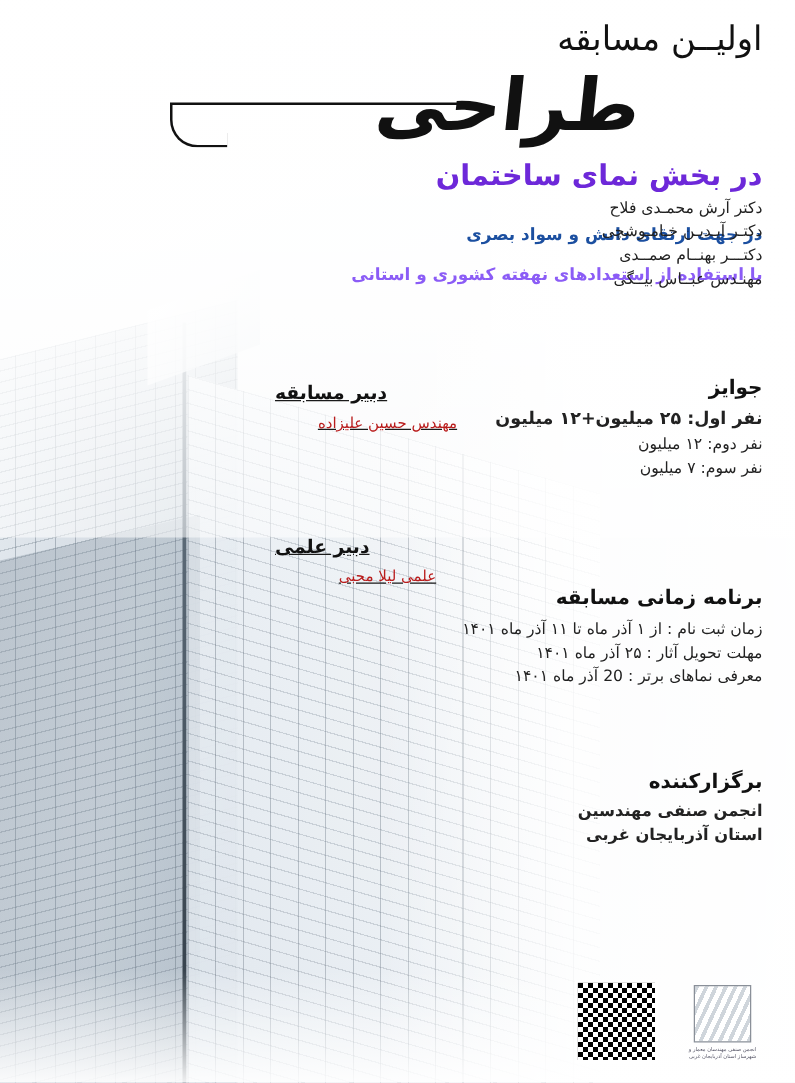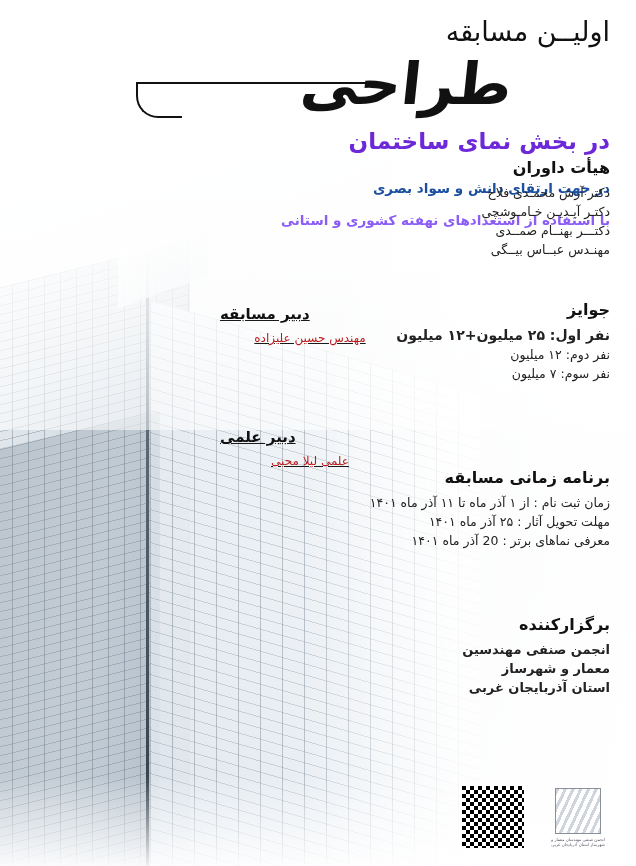--- a/index.html
+++ b/index.html
@@ -181,21 +181,20 @@
       <div class="logo-line"></div>
       <div class="logo-hook"></div>
       <div class="logo-script">طراحی</div>
     </div>
 
     <div class="ttl-second">در بخش نمای ساختمان</div>
     <div class="sub1">در جهت ارتقای دانش و سواد بصری</div>
     <div class="sub2">با استفاده از استعدادهای نهفته کشوری و استانی</div>
 
     <div class="sec" id="judges">
-      <h3>هیأت داوران</h3>
       <p>دکتر آرش محمـدی فلاح</p>
       <p>دکتـر آیـدیـن خـامـوشچی</p>
       <p>دکتـــر بهنــام صمــدی</p>
       <p>مهنـدس عبــاس بیــگی</p>
     </div>
 
     <div class="sec left-col" id="sec-secretary">
       <h3>دبیر مسابقه</h3>
       <p>مهندس حسین علیزاده</p>
     </div>
@@ -215,21 +214,20 @@
     <div class="sec" id="schedule">
       <h3>برنامه زمانی مسابقه</h3>
       <p>زمان ثبت نام : از ۱ آذر ماه تا ۱۱ آذر ماه ۱۴۰۱</p>
       <p>مهلت تحویل آثار : ۲۵ آذر ماه ۱۴۰۱</p>
       <p>معرفی نماهای برتر : 20 آذر ماه ۱۴۰۱</p>
     </div>
 
     <div class="sec" id="organizer">
       <h3>برگزارکننده</h3>
       <p>انجمن صنفی مهندسین</p>
-      <p>معمار و شهرساز</p>
       <p>استان آذربایجان غربی</p>
     </div>
 
     <div class="qr"></div>
 
     <div class="assoc-logo">
       <div class="assoc-mark"></div>
       <div class="assoc-cap">انجمن صنفی مهندسان معمار و شهرساز استان آذربایجان غربی</div>
     </div>
 

